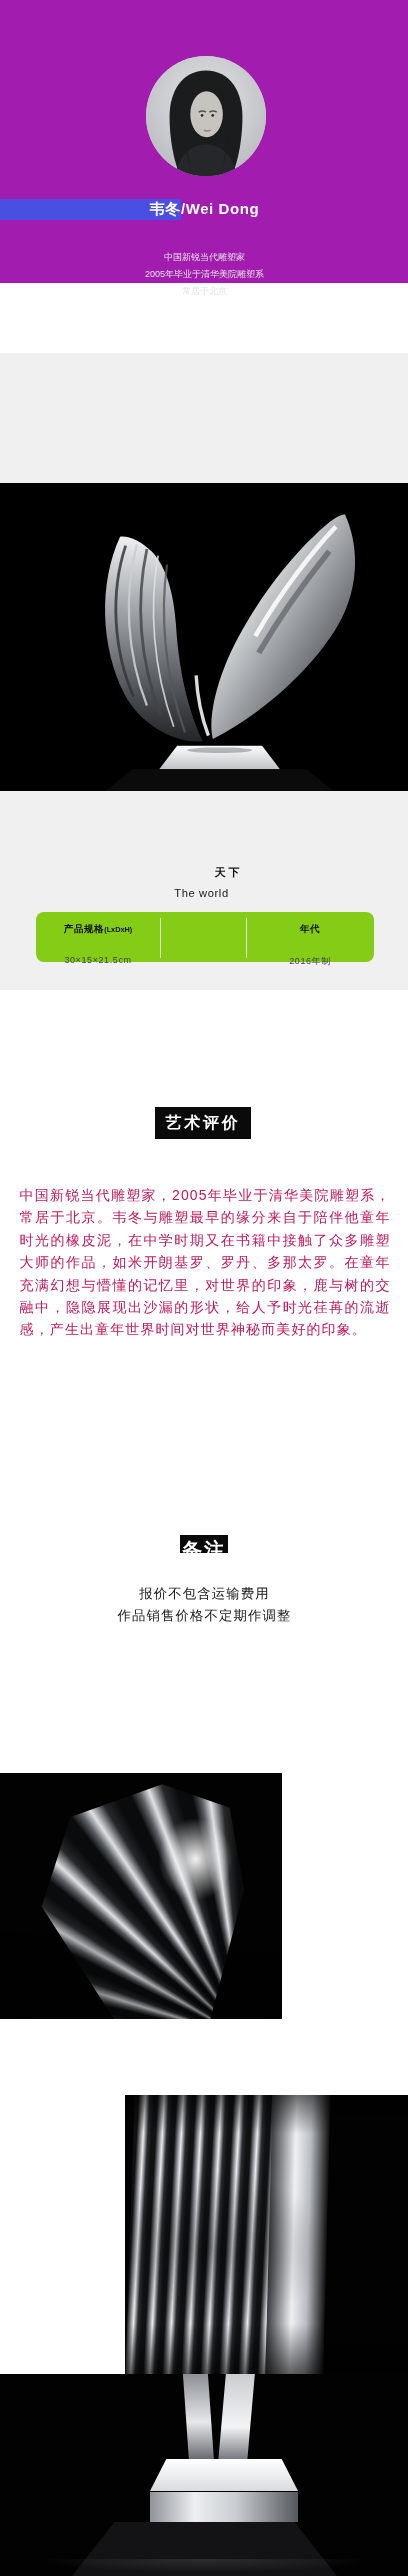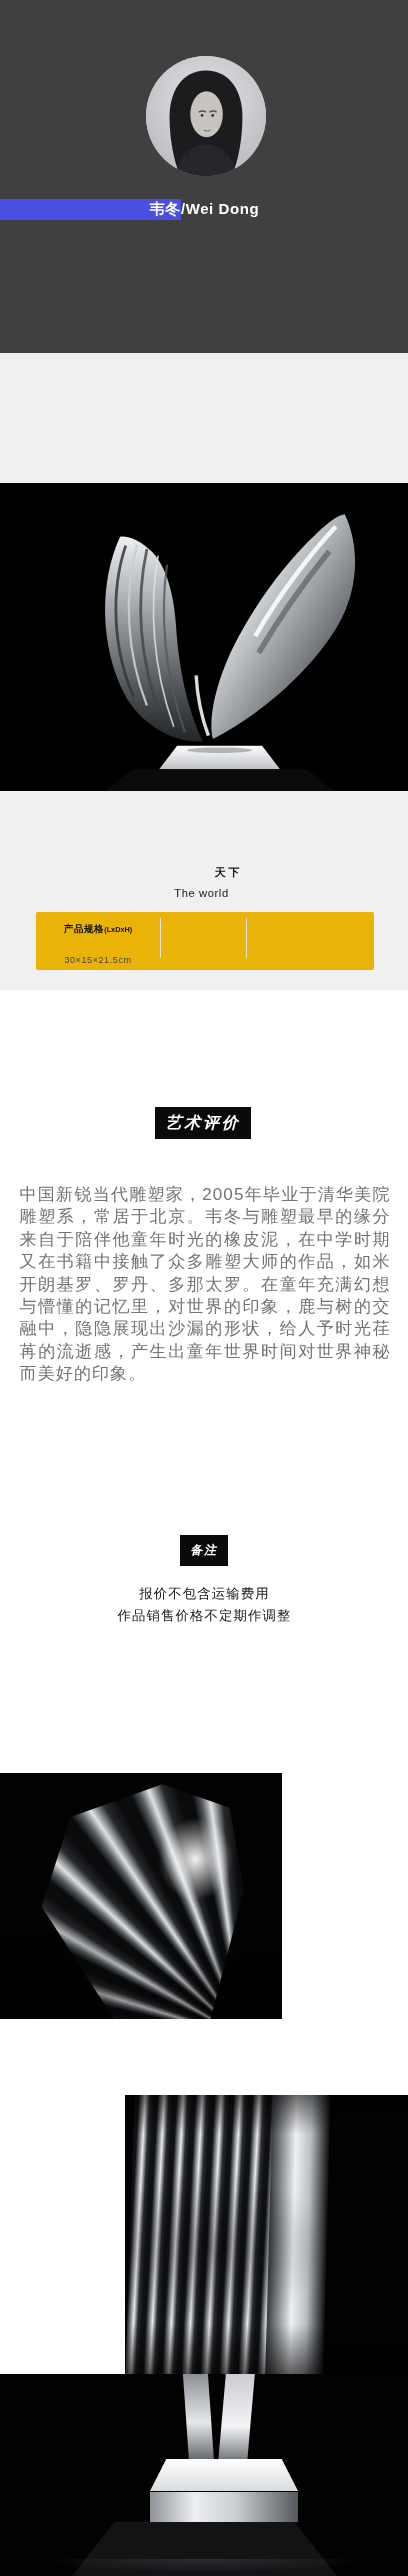--- a/index.html
+++ b/index.html
@@ -3,55 +3,55 @@
 <meta charset="utf-8">
 <style>
   html,body{margin:0;padding:0;background:#e8e8e8;}
   #page{
     position:relative;width:409px;height:2576px;margin:0 auto;background:#ffffff;
     font-family:"Liberation Sans","DejaVu Sans",sans-serif;overflow:hidden;
   }
   .abs{position:absolute;}
 
   
-  .sec-header{left:0;top:0;width:409px;height:353px;background:#404040;}
+  .sec-header{left:0;top:0;width:409px;height:283px;background:#a21caf;}
   .avatar{left:146px;top:56px;width:120px;height:120px;border-radius:50%;overflow:hidden;background:#c4c6c9;}
   .name-bar{left:0;top:199px;width:181px;height:21px;background:#4a4fe4;}
   .artist-name{left:0;top:198px;width:409px;height:22.4px;line-height:22.4px;text-align:center;
     color:#ffffff;font-size:15px;font-weight:bold;letter-spacing:0.6px;white-space:nowrap;}
   .bio{left:0;top:249px;width:409px;text-align:center;color:#e3e3e3;font-size:9px;line-height:17px;}
 
   
   .gray1{left:0;top:353px;width:409px;height:130px;background:#f0f0f1;}
   .gray2{left:0;top:791px;width:409px;height:199px;background:#f0f0f1;}
 
   
   .main-photo{left:0;top:483px;width:409px;height:308px;background:#000;}
 
   
   .title-cn{left:0;top:865px;width:409px;text-align:center;font-size:11px;font-weight:bold;
     letter-spacing:2.8px;color:#111;padding-left:24px;}
   .title-en{left:0;top:887px;width:403px;text-align:center;font-size:11.2px;letter-spacing:0.6px;color:#17181a;}
 
   
-  .specs-card{left:36px;top:912px;width:338px;height:58px;background:#eab308;border-radius:2px;}
+  .specs-card{left:36px;top:912px;width:338px;height:50px;background:#84cc16;border-radius:8px;}
   .spec-col{position:absolute;top:0;height:58px;text-align:center;}
   .spec-col .lbl{margin-top:10.6px;font-size:9.5px;font-weight:bold;color:#101010;letter-spacing:0.6px;}
   .spec-col .lbl .small{font-size:7.3px;letter-spacing:0;}
   .spec-col .val{margin-top:19px;font-size:9px;color:#434343;letter-spacing:0.6px;}
   .spec-div{position:absolute;top:6.2px;width:0.6px;height:40px;background:#e2e2e4;}
 
   
-  .h-box{background:#0a0a0a;color:#ffffff;text-align:center;font-weight:bold;font-style:italic;}
+  .h-box{background:#0a0a0a;color:#ffffff;text-align:center;font-weight:bold;}
   .review-box{left:155px;top:1107px;width:96px;height:32px;line-height:32px;font-size:16px;letter-spacing:2.8px;}
-  .notes-box{left:180px;top:1535px;width:48px;height:31px;line-height:31px;font-size:12px;letter-spacing:1.7px;}
-
-  
-  .review-para{left:19.6px;top:1184px;width:371px;font-size:17px;line-height:22.4px;letter-spacing:1.1px;
-    color:#737373;text-align:justify;}
+  .notes-box{left:180px;top:1535px;width:48px;height:18px;line-height:31px;font-size:20px;letter-spacing:1.7px;}
+
+  
+  .review-para{left:19.6px;top:1184px;width:371px;font-size:14px;line-height:22.4px;letter-spacing:1.1px;
+    color:#be185d;text-align:justify;}
   .note-lines{left:0;top:1583px;width:409px;text-align:center;font-size:13.4px;line-height:22.4px;
     letter-spacing:1.1px;color:#161616;}
 
   
   .detail{overflow:hidden;background:#020203;}
   .detail1{left:0;top:1773px;width:282px;height:246px;}
   .detail2{left:125px;top:2095px;width:283px;height:279px;}
   .detail3{left:0;top:2374px;width:409px;height:202px;}
 
   
@@ -117,20 +117,25 @@
         <path d="M113,100 q7,-4 13,0" stroke="#55504c" stroke-width="2.5" fill="none"></path>
         <circle cx="100" cy="106" r="2.4" fill="#2e2b29"></circle>
         <circle cx="119" cy="106" r="2.4" fill="#2e2b29"></circle>
         <path d="M103,132 q6,3 12,0" stroke="#8d837c" stroke-width="2.5" fill="none"></path>
       </svg>
     </div>
 
     <div class="abs name-bar"></div>
     <div class="abs artist-name"><span>韦冬</span><span>/Wei Dong</span></div>
 
+    <div class="abs bio">
+      <div>中国新锐当代雕塑家</div>
+      <div>2005年毕业于清华美院雕塑系</div>
+      <div>常居于北京</div>
+    </div>
   </div>
 
   <div class="abs gray1"></div>
 
   <div class="abs main-photo">
     <svg width="409" height="308" viewBox="0 0 730 551">
       <defs>
         <linearGradient id="chrA" x1="0" y1="0" x2="0" y2="1">
           <stop offset="0" stop-color="#eef0f2"></stop>
             <stop offset="0.45" stop-color="#8d9196"></stop>
@@ -172,20 +177,24 @@
   <div class="abs title-cn">天下</div>
   <div class="abs title-en">The world</div>
 
   <div class="abs specs-card">
     <div class="spec-col" style="left:0;width:124px;">
       <div class="lbl"><span>产品规格</span><span class="small">(LxDxH)</span></div>
       <div class="val">30×15×21.5cm</div>
     </div>
     <div class="spec-div" style="left:124px;"></div>
     <div class="spec-div" style="left:210px;"></div>
+    <div class="spec-col" style="left:210px;width:128px;">
+      <div class="lbl">年代</div>
+      <div class="val">2016年制</div>
+    </div>
   </div>
 
   <div class="abs h-box review-box">
     <span>艺术评价</span>
   </div>
   <div class="abs review-para">中国新锐当代雕塑家，2005年毕业于清华美院雕塑系，常居于北京。韦冬与雕塑最早的缘分来自于陪伴他童年时光的橡皮泥，在中学时期又在书籍中接触了众多雕塑大师的作品，如米开朗基罗、罗丹、多那太罗。在童年充满幻想与懵懂的记忆里，对世界的印象，鹿与树的交融中，隐隐展现出沙漏的形状，给人予时光荏苒的流逝感，产生出童年世界时间对世界神秘而美好的印象。</div>
 
   <div class="abs h-box notes-box">
     <span>备注</span>
   </div>

